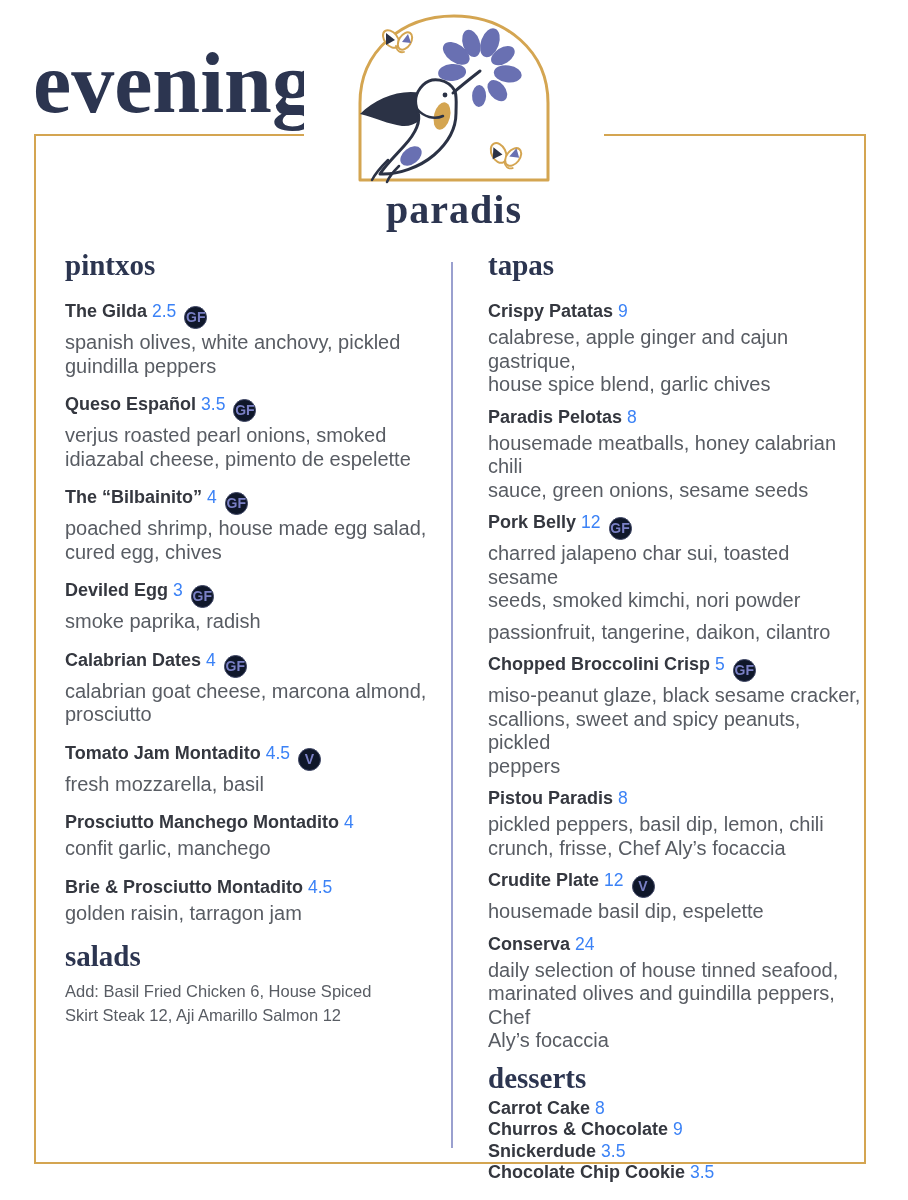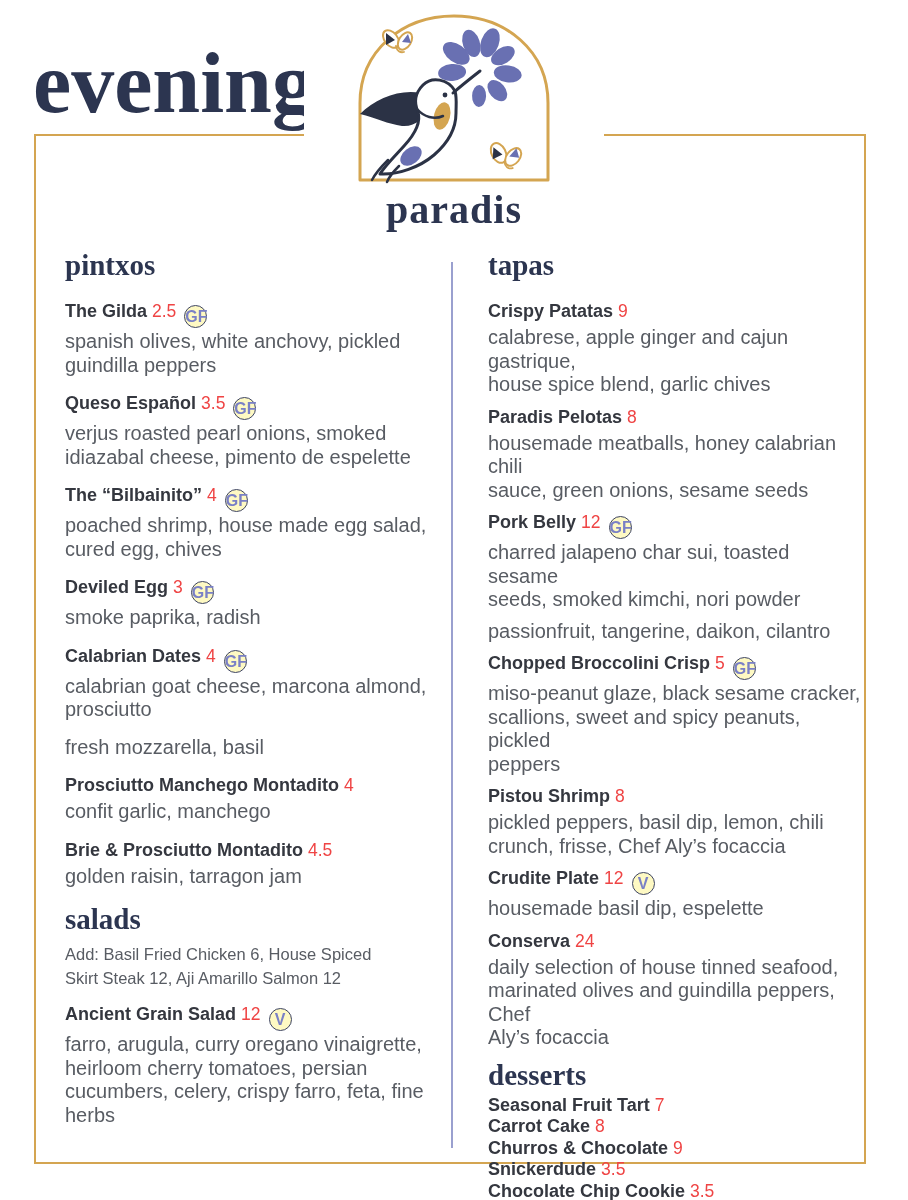--- a/index.html
+++ b/index.html
@@ -46,28 +46,28 @@
 
   .section-note{font-size:16.5px;line-height:23.5px;color:var(--desc);
     white-space:pre-line;margin:-10px 0 12px 0;}
 
   .menu-item{margin-bottom:14px;}
   .col-right .menu-item{margin-bottom:8px;}
   .compact-list .menu-item{margin-bottom:0 !important;}
 
   .item-line{font-size:18px;font-weight:bold;color:var(--name);line-height:25px;}
   .compact-list .item-line{line-height:21.5px;font-weight:bold;}
-  .item-price{font-weight:normal;font-size:17.5px;margin-left:5px;color:#ef4444;}
+  .item-price{font-weight:normal;font-size:17.5px;margin-left:5px;color:#3b82f6;}
   .item-desc{font-size:20px;line-height:23.5px;color:var(--desc);
     white-space:pre-line;margin-top:2px;font-weight:normal;}
 
   .diet-badge{display:inline-block;width:21px;height:21px;border:1.5px solid var(--badge-ring);
     border-radius:50%;margin-left:8px;text-align:center;line-height:21px;
-    font-size:16px;font-weight:bold;color:var(--badge-text);vertical-align:-5px;
-    letter-spacing:0;background:#fef9c3;}
+    font-size:14px;font-weight:bold;color:var(--badge-text);vertical-align:-5px;
+    letter-spacing:0;background:#0f172a;}
 
   
   .arch{fill:none;stroke:var(--gold);stroke-width:3;stroke-linejoin:round;}
   .purple-fill{fill:var(--purple);}
   .navy-fill{fill:var(--bird-navy);}
   .gold-fill{fill:var(--gold);}
   .body-shape{fill:#ffffff;stroke:var(--bird-navy);stroke-width:3;stroke-linejoin:round;}
   .navy-stroke{fill:none;stroke:var(--bird-navy);stroke-width:3;stroke-linecap:round;}
   .navy-stroke2{fill:none;stroke:var(--bird-navy);stroke-width:2.5;stroke-linecap:round;}
   .bf-wing{fill:#ffffff;stroke:var(--gold);stroke-width:2;}
@@ -150,42 +150,36 @@
         <div class="menu-item">
           <div class="item-line"><span class="item-name">Deviled Egg</span><span class="item-price">3</span><span class="diet-badge">GF</span></div>
           <div class="item-desc">smoke paprika, radish</div>
         </div>
         <div class="menu-item">
           <div class="item-line"><span class="item-name">Calabrian Dates</span><span class="item-price">4</span><span class="diet-badge">GF</span></div>
           <div class="item-desc">calabrian goat cheese, marcona almond,
 prosciutto</div>
         </div>
         <div class="menu-item">
+          <div class="item-line"><span class="item-name">Tomato Jam Montadito</span><span class="item-price">4.5</span><span class="diet-badge">V</span></div>
           <div class="item-desc">fresh mozzarella, basil</div>
         </div>
         <div class="menu-item">
           <div class="item-line"><span class="item-name">Prosciutto Manchego Montadito</span><span class="item-price">4</span></div>
           <div class="item-desc">confit garlic, manchego</div>
         </div>
         <div class="menu-item">
           <div class="item-line"><span class="item-name">Brie &amp; Prosciutto Montadito</span><span class="item-price">4.5</span></div>
           <div class="item-desc">golden raisin, tarragon jam</div>
         </div>
       </section>
       <section class="menu-section">
         <h2 class="section-title">salads</h2>
         <div class="section-note">Add: Basil Fried Chicken 6, House Spiced
 Skirt Steak 12, Aji Amarillo Salmon 12</div>
-        <div class="menu-item">
-          <div class="item-line"><span class="item-name">Ancient Grain Salad</span><span class="item-price">12</span><span class="diet-badge">V</span></div>
-          <div class="item-desc">farro, arugula, curry oregano vinaigrette,
-heirloom cherry tomatoes, persian
-cucumbers, celery, crispy farro, feta, fine
-herbs</div>
-        </div>
       </section>
     </div>
   <div class="col col-right" id="col-right">
       <section class="menu-section">
         <h2 class="section-title">tapas</h2>
         <div class="menu-item">
           <div class="item-line"><span class="item-name">Crispy Patatas</span><span class="item-price">9</span></div>
           <div class="item-desc">calabrese, apple ginger and cajun gastrique,
 house spice blend, garlic chives</div>
         </div>
@@ -202,41 +196,38 @@
         <div class="menu-item">
           <div class="item-desc">passionfruit, tangerine, daikon, cilantro</div>
         </div>
         <div class="menu-item">
           <div class="item-line"><span class="item-name">Chopped Broccolini Crisp</span><span class="item-price">5</span><span class="diet-badge">GF</span></div>
           <div class="item-desc">miso-peanut glaze, black sesame cracker,
 scallions, sweet and spicy peanuts, pickled
 peppers</div>
         </div>
         <div class="menu-item">
-          <div class="item-line"><span class="item-name">Pistou Shrimp</span><span class="item-price">8</span></div>
+          <div class="item-line"><span class="item-name">Pistou Paradis</span><span class="item-price">8</span></div>
           <div class="item-desc">pickled peppers, basil dip, lemon, chili
 crunch, frisse, Chef Aly’s focaccia</div>
         </div>
         <div class="menu-item">
           <div class="item-line"><span class="item-name">Crudite Plate</span><span class="item-price">12</span><span class="diet-badge">V</span></div>
           <div class="item-desc">housemade basil dip, espelette</div>
         </div>
         <div class="menu-item">
           <div class="item-line"><span class="item-name">Conserva</span><span class="item-price">24</span></div>
           <div class="item-desc">daily selection of house tinned seafood,
 marinated olives and guindilla peppers, Chef
 Aly’s focaccia</div>
         </div>
       </section>
       <section class="menu-section compact-list">
         <h2 class="section-title">desserts</h2>
         <div class="menu-item compact">
-          <div class="item-line"><span class="item-name">Seasonal Fruit Tart</span><span class="item-price">7</span></div>
-        </div>
-        <div class="menu-item compact">
           <div class="item-line"><span class="item-name">Carrot Cake</span><span class="item-price">8</span></div>
         </div>
         <div class="menu-item compact">
           <div class="item-line"><span class="item-name">Churros &amp; Chocolate</span><span class="item-price">9</span></div>
         </div>
         <div class="menu-item compact">
           <div class="item-line"><span class="item-name">Snickerdude</span><span class="item-price">3.5</span></div>
         </div>
         <div class="menu-item compact">
           <div class="item-line"><span class="item-name">Chocolate Chip Cookie</span><span class="item-price">3.5</span></div>

